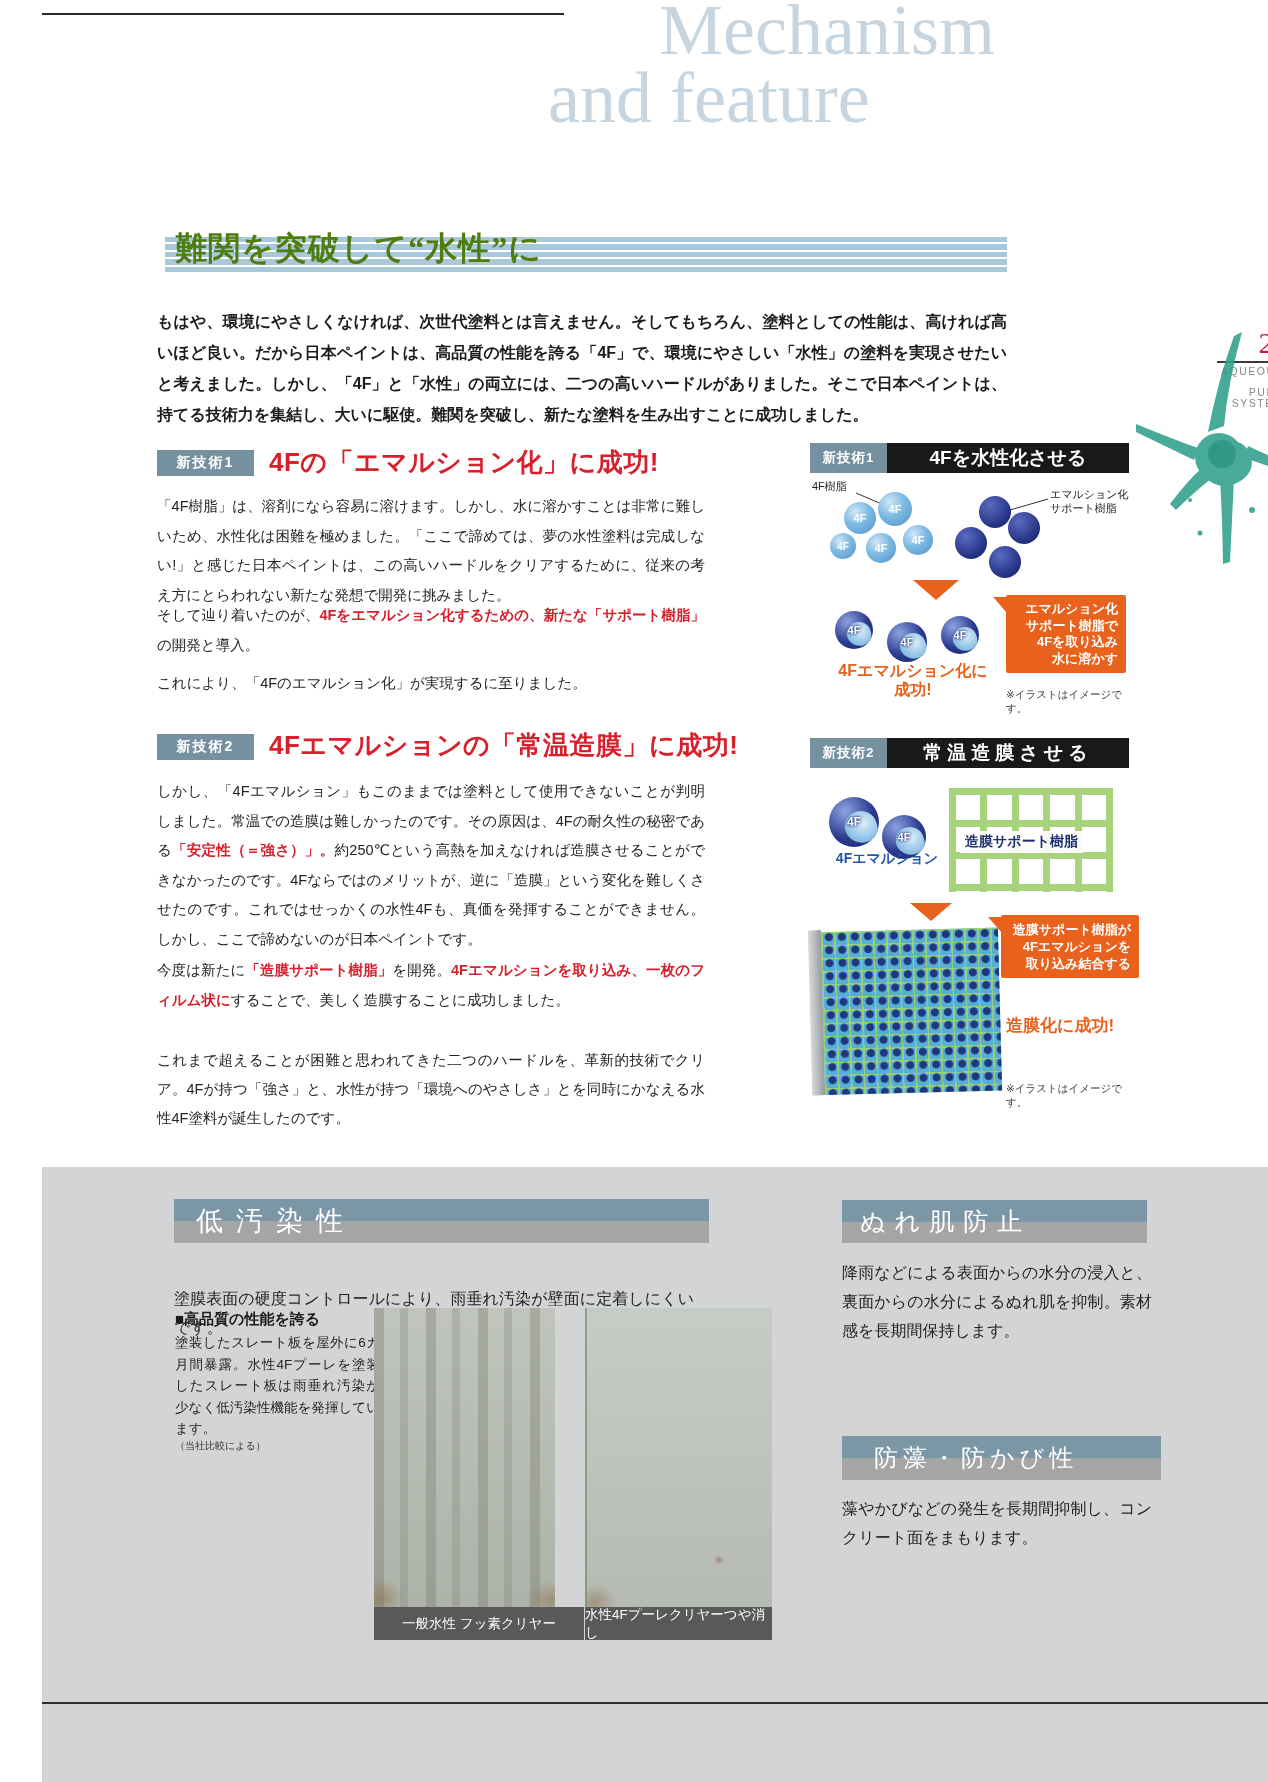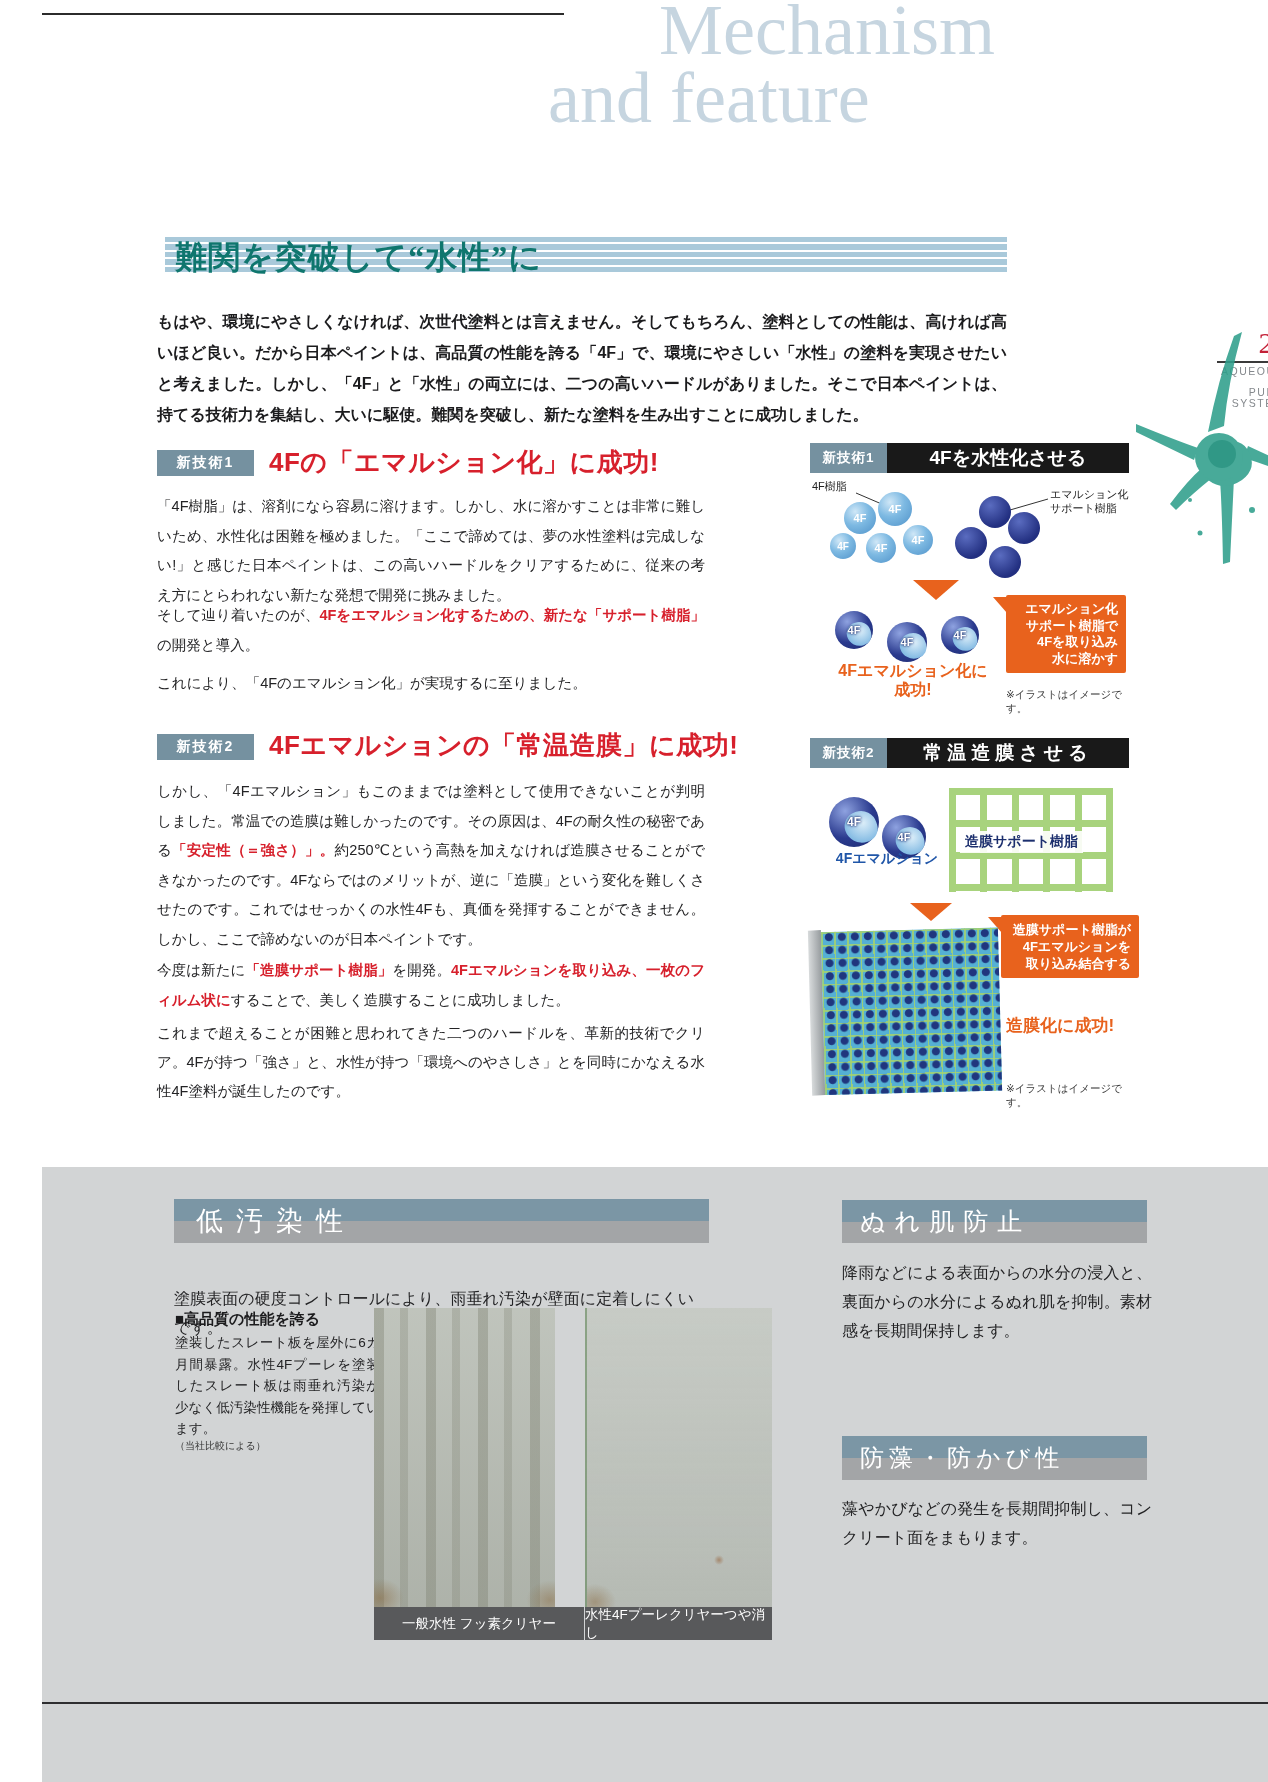--- a/index.html
+++ b/index.html
@@ -19,35 +19,35 @@
            font-family:"Liberation Serif","DejaVu Serif",serif;color:#c32037;font-size:30px;}
   .pagenum-rule{position:absolute;left:1175px;top:361px;width:93px;height:1.5px;background:#3a3a3a;}
   .system-label{position:absolute;left:1146px;top:366px;width:96px;text-align:right;
                 font-size:10.5px;line-height:10.5px;letter-spacing:1.5px;color:#85898d;}
 
   .splash{position:absolute;left:1088px;top:328px;width:180px;height:240px;}
 
   
   .stripe-band{position:absolute;left:123px;top:237px;width:842px;height:35px;
                background:repeating-linear-gradient(180deg,#a9c9da 0 5.4px,#ffffff 5.4px 7.4px);}
-  .main-heading{position:absolute;left:133px;top:236px;font-family:"Liberation Serif","DejaVu Serif",serif;
-                font-weight:bold;font-size:32px;color:#0f766e;letter-spacing:1px;}
+  .main-heading{position:absolute;left:133px;top:227px;font-family:"Liberation Serif","DejaVu Serif",serif;
+                font-weight:bold;font-size:32px;color:#4d7c0f;letter-spacing:1px;}
 
   .intro{position:absolute;left:115px;top:306px;width:850px;margin:0;font-size:16px;font-weight:bold;
          line-height:31px;text-align:justify;color:#1b1b1d;}
 
   .badge{position:absolute;left:115px;width:97px;height:26px;background:#7591a0;color:#ffffff;
          font-size:14px;font-weight:bold;letter-spacing:2px;display:flex;align-items:center;justify-content:center;}
   .badge-t1{top:450px;} .badge-t2{top:734px;}
   .red-heading{position:absolute;left:227px;margin:0;font-size:26px;font-weight:bold;color:#d7202c;letter-spacing:0.5px;}
   .rh1{top:445px;} .rh2{top:728px;}
   .body-p{position:absolute;left:115px;width:548px;margin:0;font-size:14.5px;line-height:29.5px;
           text-align:justify;color:#232325;}
   .t1p1{top:492px;} .t1p2{top:601px;} .t1p3{top:669px;}
-  .t2p1{top:777px;} .t2p2{top:956px;} .t2p3{top:1019px;line-height:29px;}
+  .t2p1{top:777px;} .t2p2{top:956px;} .t2p3{top:1046px;line-height:29px;}
   .red{color:#d7202c;font-weight:bold;}
 
   
   .diagram{position:absolute;left:768px;width:319px;}
   .d1{top:443px;height:265px;} .d2{top:738px;height:372px;}
   .dheader{position:absolute;left:0;top:0;width:319px;height:30px;display:flex;}
   .dbadge{width:77px;background:#7591a0;color:#fff;font-size:13.5px;font-weight:bold;letter-spacing:1px;
           display:flex;align-items:center;justify-content:center;}
   .dtitle{flex:1;background:#191919;color:#fff;font-size:19px;font-weight:bold;
           display:flex;align-items:center;justify-content:center;}
@@ -89,21 +89,21 @@
                               repeating-linear-gradient(90deg,rgba(165,210,110,.85) 0 1.6px,transparent 1.6px 13px),
                               repeating-linear-gradient(180deg,rgba(165,210,110,.85) 0 1.6px,transparent 1.6px 13px);
              background-size:13px 13px,auto,auto;}
 
   
   .gray-section{position:absolute;left:0;top:1167px;width:1268px;height:615px;background:#d2d4d5;}
   .fbar{position:absolute;background:linear-gradient(180deg,#7b96a5 0 50%,#a3a5a7 50% 100%);
         color:#ffffff;font-family:"Liberation Serif","DejaVu Serif",serif;display:flex;align-items:center;}
   .fbar1{left:132px;top:32px;width:513px;height:44px;font-size:27px;letter-spacing:13px;padding-left:22px;}
   .fbar2{left:800px;top:33px;width:287px;height:43px;font-size:25px;letter-spacing:9px;padding-left:18px;}
-  .fbar3{left:800px;top:269px;width:287px;height:44px;font-size:24px;letter-spacing:5px;padding-left:18px;}
+  .fbar3{left:800px;top:269px;width:287px;height:44px;font-size:24px;letter-spacing:5px;padding-left:32px;}
   .fdesc{position:absolute;margin:0;font-size:16px;line-height:29px;color:#232325;text-align:justify;}
   .fdesc1{left:132px;top:117px;width:520px;}
   .fdesc2{left:800px;top:91px;width:310px;}
   .fdesc3{left:800px;top:327px;width:310px;}
   .test-title{position:absolute;left:133px;top:143px;font-size:15px;font-weight:bold;color:#1b1b1d;}
   .test-desc{position:absolute;left:133px;top:165px;width:205px;margin:0;font-size:13.5px;
              line-height:21.5px;text-align:justify;color:#232325;}
   .test-note{position:absolute;left:133px;top:272px;font-size:10px;color:#333;}
   .photo{position:absolute;top:141px;height:299px;}
   .photo1{left:332px;width:181px;background-color:#b7bcb3;

